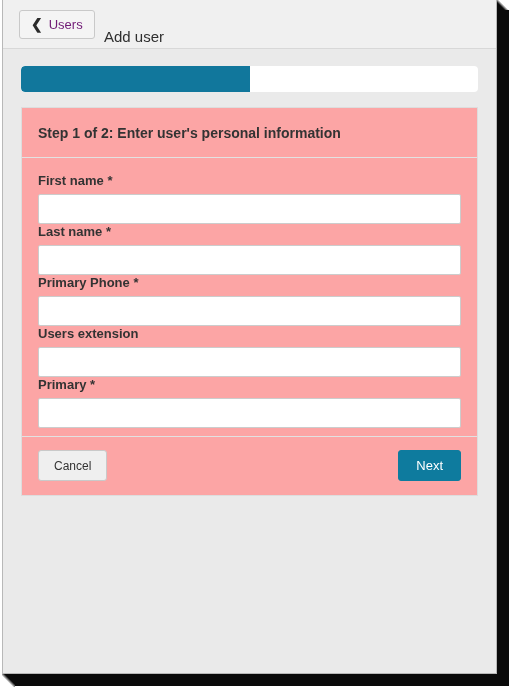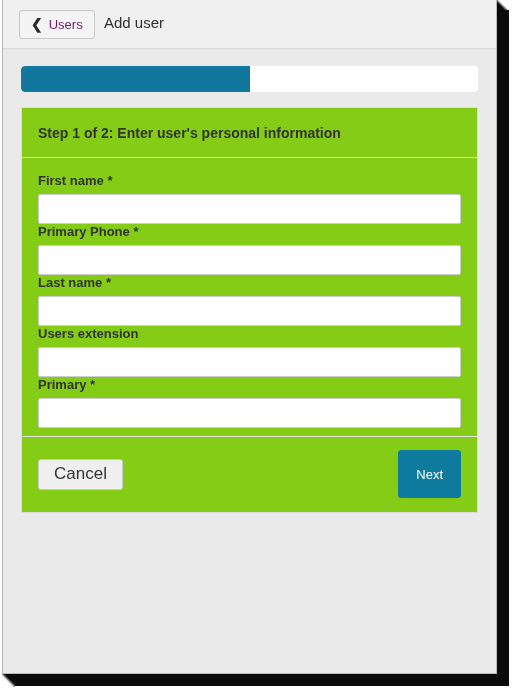--- a/index.html
+++ b/index.html
@@ -90,21 +90,21 @@
     font-weight: bold;
     margin-top: -1px;
   }
   #back-button .lbl {
     font-size: 13px;
     color: #701a75;
   }
   #page-title {
     position: absolute;
     left: 101px;
-    top: 14px;
+    top: 28px;
     font-size: 15px;
     color: #2f2f2f;
   }
 
   
   #progress-wrap {
     margin: 17px 18px 0 18px;
     height: 26px;
     background: #ffffff;
     border-radius: 4px;
@@ -112,21 +112,21 @@
   }
   #progress-fill {
     height: 100%;
     background: #11779c;
     border-radius: 4px 0 0 4px;
   }
 
   
   #card {
     margin: 15px 18px 0 18px;
-    background: #84cc16;
+    background: #fca5a5;
     border: 1px solid #dddddd;
     box-sizing: border-box;
   }
   #card-header {
     padding: 17px 16px 16px 16px;
     border-bottom: 1px solid #e2e2e2;
     font-size: 14px;
     color: #333333;
     font-weight: bold;
   }
@@ -166,26 +166,26 @@
     align-items: center;
     justify-content: space-between;
   }
   #cancel-button {
     height: 31px;
     padding: 0 15px;
     background: #efefef;
     border: 1px solid #c9c9c9;
     border-radius: 3px;
     font-family: "Liberation Sans", sans-serif;
-    font-size: 17px;
+    font-size: 12px;
     color: #333333;
     cursor: pointer;
   }
   #next-button {
-    height: 48px;
+    height: 31px;
     padding: 0 17px;
     background: #0e7b9e;
     border: 1px solid #0e7b9e;
     border-radius: 3px;
     font-family: "Liberation Sans", sans-serif;
     font-size: 13px;
     color: #ffffff;
     cursor: pointer;
   }
 </style>
@@ -213,25 +213,25 @@
 
   <div id="card">
     <div id="card-header">Step 1 of 2: Enter user's personal information</div>
 
     <div id="card-body">
         <div class="form-group">
           <label class="form-label"><span>First name</span> <span class="req">*</span></label>
           <input type="text" class="form-input" placeholder="" style="">
         </div>
         <div class="form-group">
+          <label class="form-label"><span>Last name</span> <span class="req">*</span></label>
+          <input type="text" class="form-input" placeholder="" style="">
+        </div>
+        <div class="form-group">
           <label class="form-label"><span>Primary Phone</span> <span class="req">*</span></label>
-          <input type="text" class="form-input" placeholder="" style="">
-        </div>
-        <div class="form-group">
-          <label class="form-label"><span>Last name</span> <span class="req">*</span></label>
           <input type="text" class="form-input" placeholder="" style="">
         </div>
         <div class="form-group">
           <label class="form-label"><span>Users extension</span></label>
           <input type="text" class="form-input" placeholder="" style="">
         </div>
         <div class="form-group">
           <label class="form-label"><span>Primary</span> <span class="req">*</span></label>
           <input type="text" class="form-input" placeholder="" style="">
         </div>

